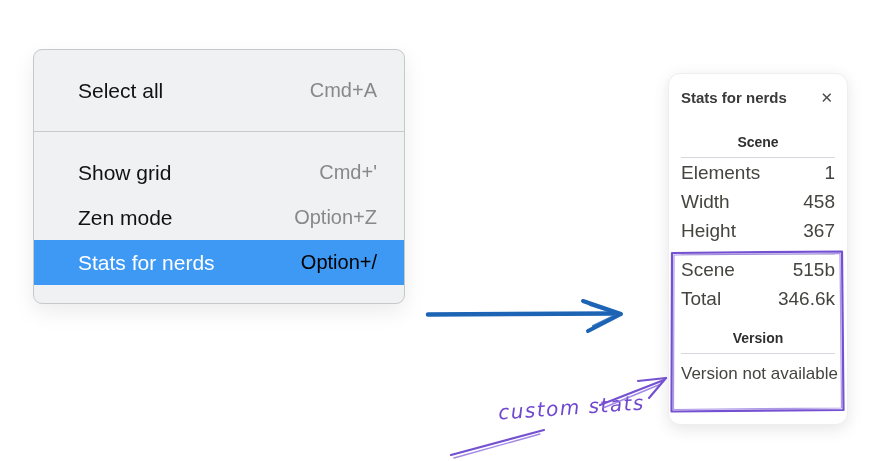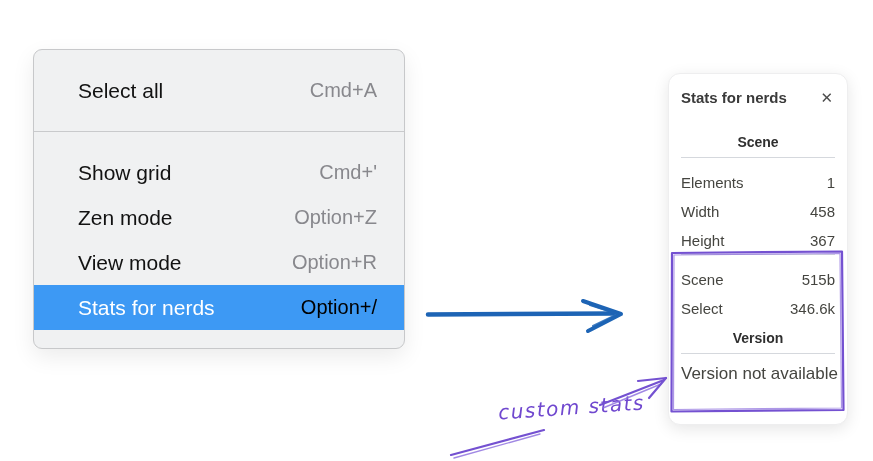--- a/index.html
+++ b/index.html
@@ -80,24 +80,24 @@
     color: #2f2f2f;
     height: 20px;
     line-height: 20px;
   }
   .sec-head.scene   { margin-top: 24px; }
   .sec-head.storage { margin-top: 9px; }
   .sec-head.version { margin-top: 11px; }
   .hr { height: 1px; background: #d5d8dd; margin: 5px 0 4px 0; }
   .stat-row {
     display: flex;
-    align-items: flex-end;
+    align-items: flex-start;
     justify-content: space-between;
     height: 29px;
-    font-size: 15px;
+    font-size: 19px;
     color: #454540;
   }
   .version-msg {
     margin-top: 6px;
     height: 28px;
     line-height: 28px;
     font-size: 17px;
     color: #454540;
     white-space: nowrap;
   }
@@ -135,24 +135,20 @@
     <div class="menu-sep"></div>
     <div class="menu-section">
       <div class="menu-item">
         <span class="mi-label">Show grid</span>
         <span class="mi-shortcut">Cmd+'</span>
       </div>
       <div class="menu-item">
         <span class="mi-label">Zen mode</span>
         <span class="mi-shortcut">Option+Z</span>
       </div>
-      <div class="menu-item">
-        <span class="mi-label">View mode</span>
-        <span class="mi-shortcut">Option+R</span>
-      </div>
       <div class="menu-item highlighted">
         <span class="mi-label">Stats for nerds</span>
         <span class="mi-shortcut">Option+/</span>
       </div>
     </div>
   </div>
 
   <svg class="blue-arrow" width="215" height="46" viewBox="0 0 215 46">
     <line x1="8" y1="21.5" x2="193" y2="20.5" stroke="#1d64b5" stroke-width="4.5" stroke-linecap="round"></line>
     <polyline points="163,8 201,21 168,38" fill="none" stroke="#1d64b5" stroke-width="4" stroke-linejoin="round" stroke-linecap="round"></polyline>
@@ -179,21 +175,21 @@
       <span>Height</span>
       <span>367</span>
     </div>
 
     <div class="hr"></div>
     <div class="stat-row">
       <span>Scene</span>
       <span>515b</span>
     </div>
     <div class="stat-row">
-      <span>Select</span>
+      <span>Total</span>
       <span>346.6k</span>
     </div>
 
     <div class="sec-head version">Version</div>
     <div class="hr"></div>
     <div class="version-msg">Version not available</div>
   </div>
 
   <svg class="purple-box" width="182" height="172" viewBox="0 0 182 172">
     <path d="M6,7 L176,5.5 L177.5,164 L5.5,165.5 Z" fill="none" stroke="#7451d1" stroke-width="2.2" stroke-linejoin="round"></path>

